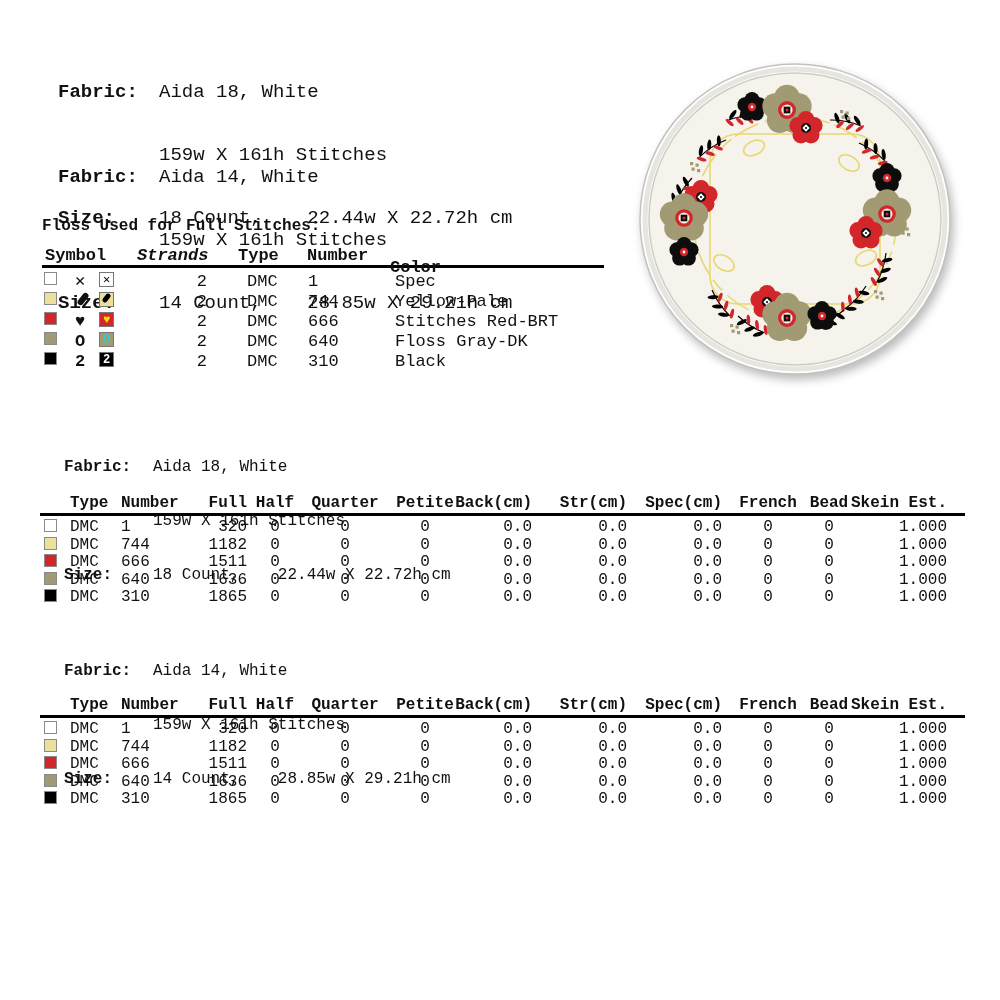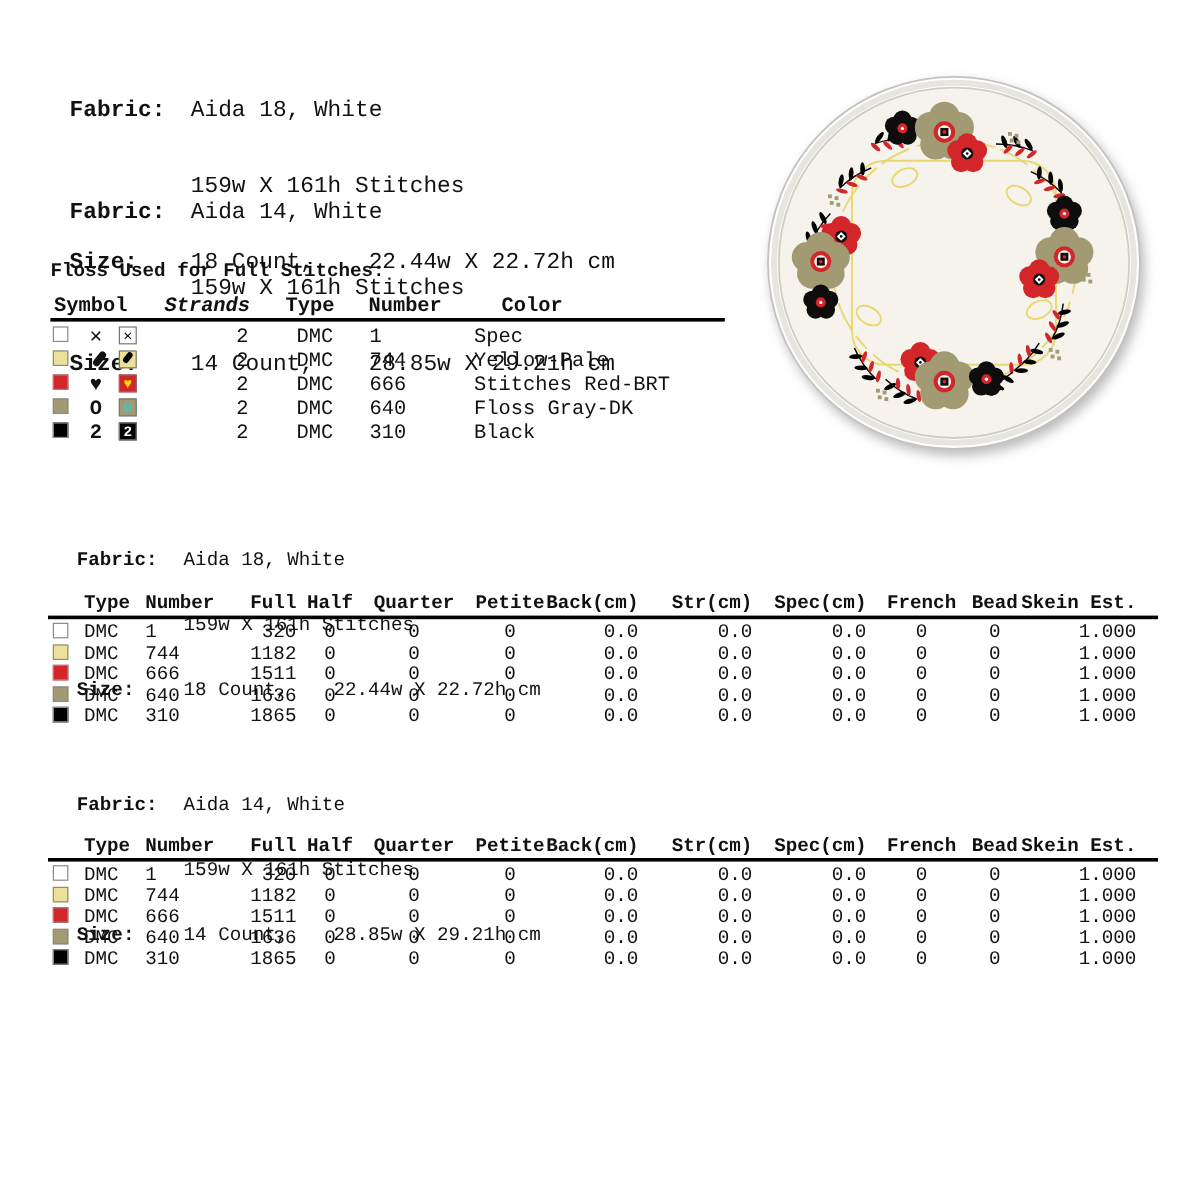--- a/index.html
+++ b/index.html
@@ -18,21 +18,21 @@
 
   
   .floss-title { position:absolute; left:42px; top:217px; font-size:16px; font-weight:bold; }
   .floss-table { position:absolute; left:42px; top:246px; width:562px; font-size:17px; }
   .floss-head { position:relative; height:19px; border-bottom:3px solid #000; font-weight:bold; }
   .floss-head span { position:absolute; top:0; line-height:19px; }
   .fh-symbol  { left:3px; }
   .fh-strands { left:95px;font-style:italic; }
   .fh-type    { left:196px; }
   .fh-number  { left:265px; }
-  .fh-color   { left:376px; }
+  .fh-color   { left:348px;margin-top:12px; }
   .floss-rows { position:relative; margin-top:4px; }
   .floss-row { position:relative; height:20px; line-height:20px; }
   .floss-row span { position:absolute; top:0; }
   .fc-swatch { left:2px; top:3px; width:13px; height:13px; border:1px solid #8a8a8a; box-sizing:border-box; }
   .fc-glyph  { left:26px; width:24px; text-align:center; font-weight:bold; font-size:17px; }
   .fc-box    { left:57px; top:2px; width:15px; height:15px; border:1px solid #777; box-sizing:border-box;
                display:flex; align-items:center; justify-content:center; font-weight:bold; font-size:12px; line-height:1; }
   .fc-strands{ left:100px; width:65px; text-align:right; }
   .fc-type   { left:205px; }
   .fc-number { left:266px; }

